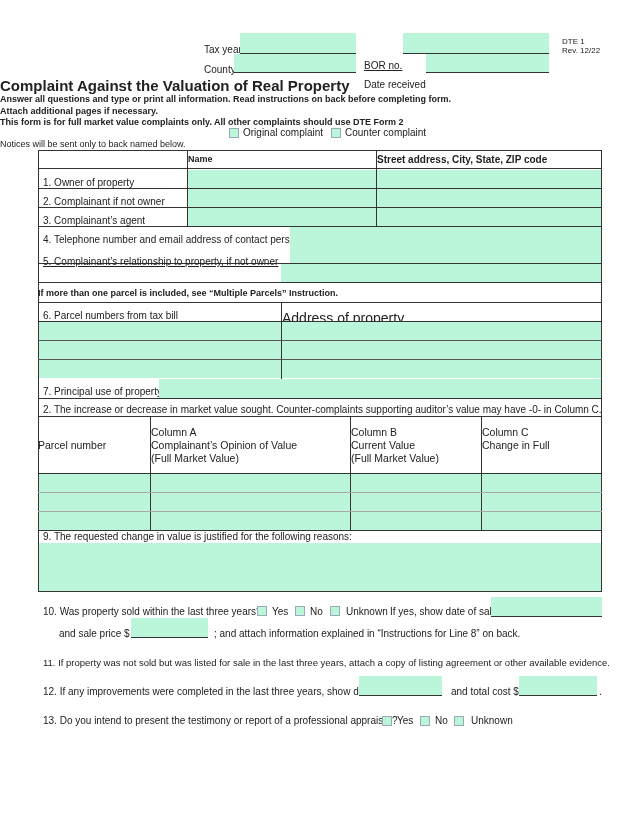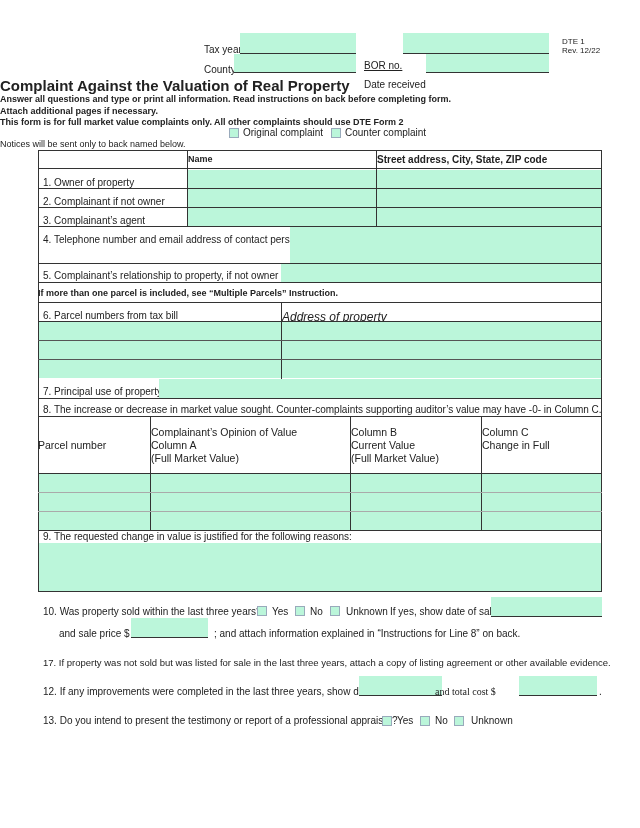--- a/index.html
+++ b/index.html
@@ -63,56 +63,56 @@
 
 <div class="abs fill" style="left:188px;top:208px;width:188px;height:18px;"></div>
 <div class="abs fill" style="left:377px;top:208px;width:224px;height:18px;"></div>
 <span class="abs lbl" style="left:43px;top:215px;">3. Complainant’s agent</span>
 <div class="box" style="left:38px;top:226px;width:564px;height:1px;background:#333;"></div>
 
 <span class="abs lbl" style="left:43px;top:234px;">4. Telephone number and email address of contact person</span>
 <div class="abs fill" style="left:290px;top:227px;width:311px;height:36px;"></div>
 <div class="box" style="left:38px;top:263px;width:564px;height:1px;background:#333;"></div>
 
-<span class="abs lbl" style="left:43px;top:270px;">5. Complainant’s relationship to property, if not owner</span>
+<span class="abs lbl" style="left:43px;top:256px;text-decoration:underline;">5. Complainant’s relationship to property, if not owner</span>
 <div class="abs fill" style="left:281px;top:264px;width:320px;height:18px;"></div>
 <div class="box" style="left:38px;top:282px;width:564px;height:1px;background:#333;"></div>
 
 <div class="abs center b" style="left:38px;top:288px;width:468px;font-size:9px;">If more than one parcel is included, see “Multiple Parcels” Instruction.</div>
 <div class="box" style="left:38px;top:302px;width:564px;height:1px;background:#333;"></div>
 
 <span class="abs lbl" style="left:43px;top:310px;">6. Parcel numbers from tax bill</span>
-<div class="abs center" style="left:282px;top:310px;width:320px;font-size:12px;font-style:italic;">Address of property</div>
+<div class="abs center" style="left:282px;top:310px;width:320px;font-size:14px;">Address of property</div>
 <div class="box" style="left:281px;top:302px;width:1px;height:77px;background:#333;"></div>
 <div class="box" style="left:38px;top:321px;width:564px;height:1px;background:#333;"></div>
 
 <div class="abs fill" style="left:39px;top:322px;width:242px;height:18px;"></div>
 <div class="abs fill" style="left:282px;top:322px;width:319px;height:18px;"></div>
 <div class="abs fill" style="left:39px;top:341px;width:242px;height:18px;"></div>
 <div class="abs fill" style="left:282px;top:341px;width:319px;height:18px;"></div>
 <div class="abs fill" style="left:39px;top:360px;width:242px;height:18px;"></div>
 <div class="abs fill" style="left:282px;top:360px;width:319px;height:18px;"></div>
 <div class="box" style="left:38px;top:340px;width:564px;height:1px;background:#555;"></div>
 <div class="box" style="left:38px;top:359px;width:564px;height:1px;background:#555;"></div>
 
 <span class="abs lbl" style="left:43px;top:386px;">7. Principal use of property</span>
 <div class="abs fill" style="left:159px;top:379px;width:442px;height:19px;"></div>
 <div class="box" style="left:38px;top:398px;width:564px;height:1px;background:#333;"></div>
 
-<span class="abs lbl" style="left:43px;top:404px;">8. The increase or decrease in market value sought. Counter-complaints supporting auditor’s value may have -0- in Column C.</span>
+<span class="abs lbl" style="left:43px;top:404px;">2. The increase or decrease in market value sought. Counter-complaints supporting auditor’s value may have -0- in Column C.</span>
 <div class="box" style="left:38px;top:416px;width:564px;height:1px;background:#333;"></div>
 
 <div class="box" style="left:150px;top:416px;width:1px;height:114px;background:#333;"></div>
 <div class="box" style="left:350px;top:416px;width:1px;height:114px;background:#333;"></div>
 <div class="box" style="left:481px;top:416px;width:1px;height:114px;background:#333;"></div>
 
 <div class="abs center" style="left:38px;top:439px;width:112px;font-size:10.5px;">Parcel number</div>
 <div class="abs center" style="left:151px;top:426px;width:199px;font-size:10.5px;line-height:13px;">
+  <div>Column A</div>
   <div>Complainant’s Opinion of Value</div>
-  <div>Column A</div>
   <div>(Full Market Value)</div>
 </div>
 <div class="abs center" style="left:351px;top:426px;width:130px;font-size:10.5px;line-height:13px;">
   <div>Column B</div>
   <div>Current Value</div>
   <div>(Full Market Value)</div>
 </div>
 <div class="abs center" style="left:482px;top:426px;width:120px;font-size:10.5px;line-height:13px;">
   <div>Column C</div>
   <div>Change in Full</div>
@@ -145,25 +145,25 @@
 <span class="abs lbl" style="left:310px;top:606px;">No</span>
 <div class="cb" style="left:330px;top:606px;"></div>
 <span class="abs lbl" style="left:346px;top:606px;">Unknown</span>
 <span class="abs lbl" style="left:390px;top:606px;">If yes, show date of sale</span>
 <div class="abs fill uline" style="left:491px;top:597px;width:111px;height:19px;"></div>
 
 <span class="abs lbl" style="left:59px;top:628px;">and sale price $</span>
 <div class="abs fill uline" style="left:131px;top:618px;width:77px;height:19px;"></div>
 <span class="abs lbl" style="left:214px;top:628px;">; and attach information explained in “Instructions for Line 8” on back.</span>
 
-<span class="abs" style="left:43px;top:657px;font-size:9.5px;white-space:nowrap;">17. If property was not sold but was listed for sale in the last three years, attach a copy of listing agreement or other available evidence.</span>
+<span class="abs" style="left:43px;top:657px;font-size:9.5px;white-space:nowrap;">11. If property was not sold but was listed for sale in the last three years, attach a copy of listing agreement or other available evidence.</span>
 
 <span class="abs lbl" style="left:43px;top:686px;">12. If any improvements were completed in the last three years, show date</span>
 <div class="abs fill uline" style="left:359px;top:676px;width:83px;height:19px;"></div>
-<span class="abs lbl" style="left:435px;top:686px;font-family:Liberation Serif, serif;">and total cost $</span>
+<span class="abs lbl" style="left:451px;top:686px;">and total cost $</span>
 <div class="abs fill uline" style="left:519px;top:676px;width:78px;height:19px;"></div>
 <span class="abs lbl" style="left:599px;top:686px;">.</span>
 
 <span class="abs lbl" style="left:43px;top:715px;">13. Do you intend to present the testimony or report of a professional appraiser?</span>
 <div class="cb" style="left:382px;top:716px;"></div>
 <span class="abs lbl" style="left:397px;top:715px;">Yes</span>
 <div class="cb" style="left:420px;top:716px;"></div>
 <span class="abs lbl" style="left:435px;top:715px;">No</span>
 <div class="cb" style="left:454px;top:716px;"></div>
 <span class="abs lbl" style="left:471px;top:715px;">Unknown</span>

